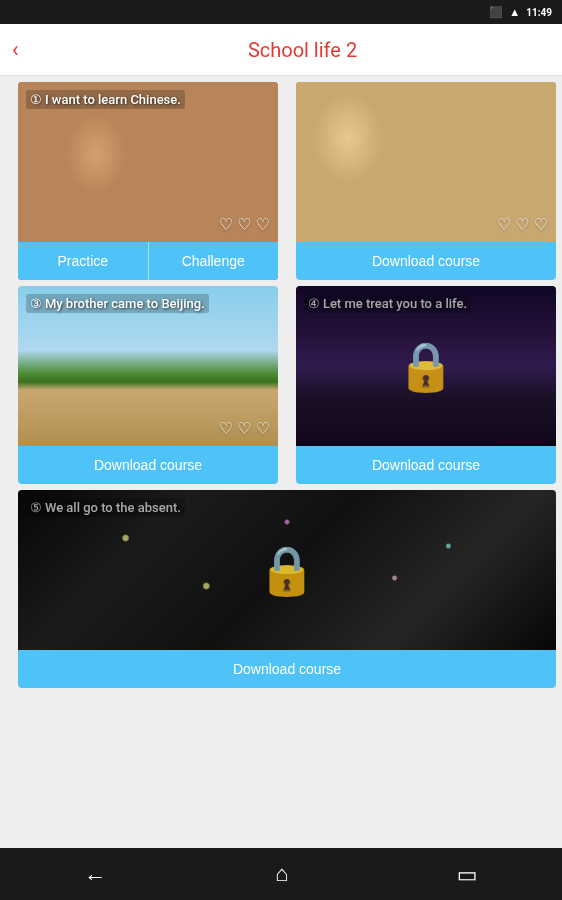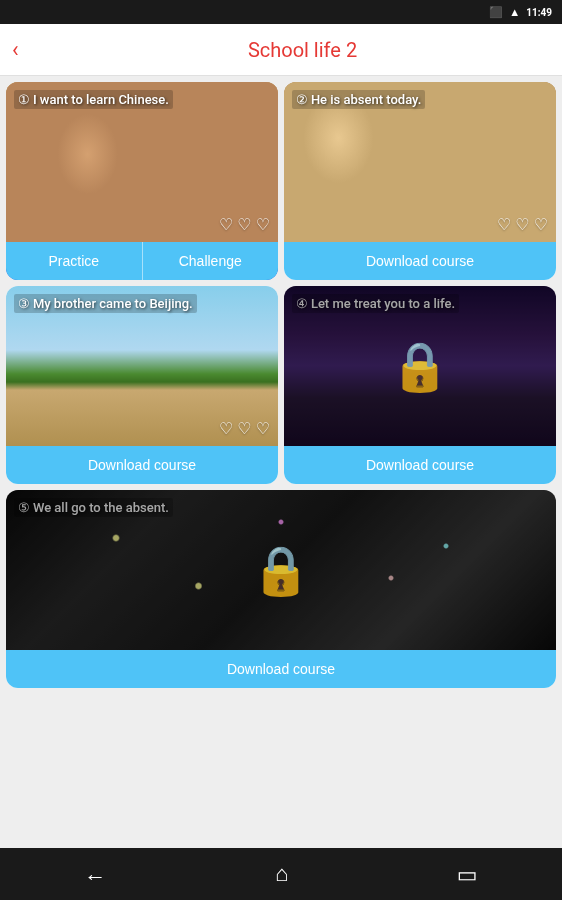--- a/index.html
+++ b/index.html
@@ -75,23 +75,24 @@
       gap: 6px;
     }
     .cards-grid .card-full {
       grid-column: 1 / -1;
     }
     
     
 
     .course-card {
       background: white;
-      border-radius: 12px;
+      border-radius: 4px;
       overflow: hidden;
       cursor: pointer;
+      margin-left: 12px;
     }
 
     .card-image-wrap {
       position: relative;
       width: 100%;
       height: 160px;
       overflow: hidden;
     }
 
     
@@ -264,21 +265,20 @@
       </div>
       <div class="card-footer split">
         <button class="footer-btn">Practice</button>
         <button class="footer-btn">Challenge</button>
       </div>
     </div>
 
     <div class="course-card">
       <div class="card-image-wrap">
         <div class="img-person-2" style="position:absolute;inset:0;"></div>
-        <div class="card-label">② He is absent today.</div>
         <div class="card-hearts">
           <span class="heart-icon">♡</span>
           <span class="heart-icon">♡</span>
           <span class="heart-icon">♡</span>
         </div>
       </div>
       <div class="card-footer">
         <button class="footer-btn">Download course</button>
       </div>
     </div>

